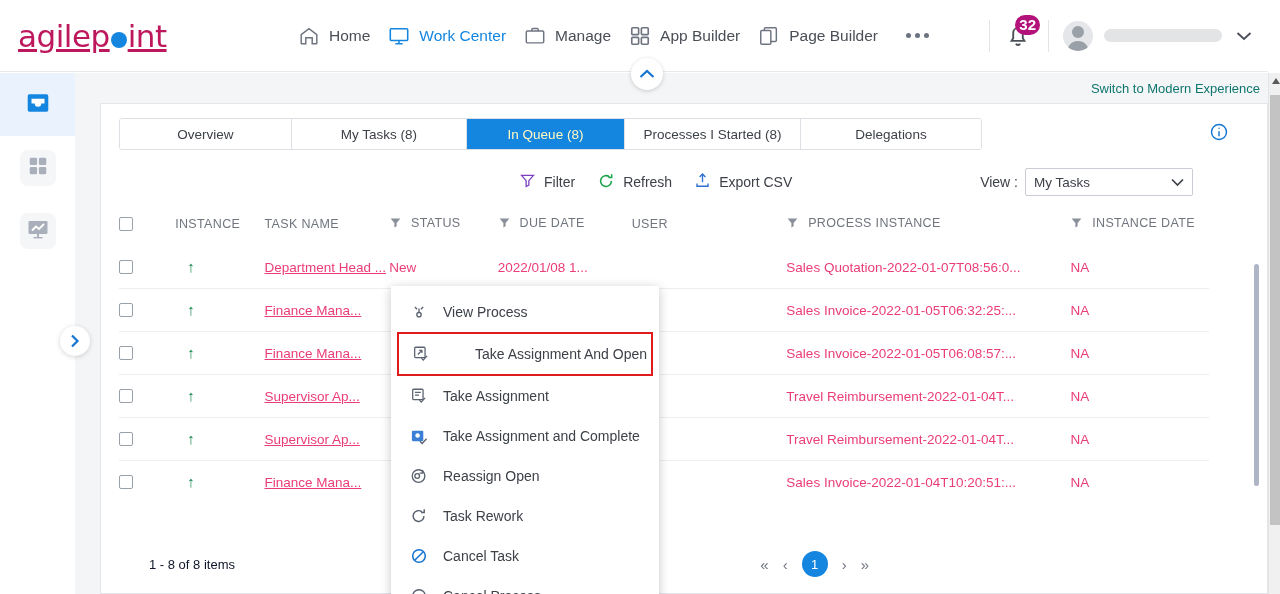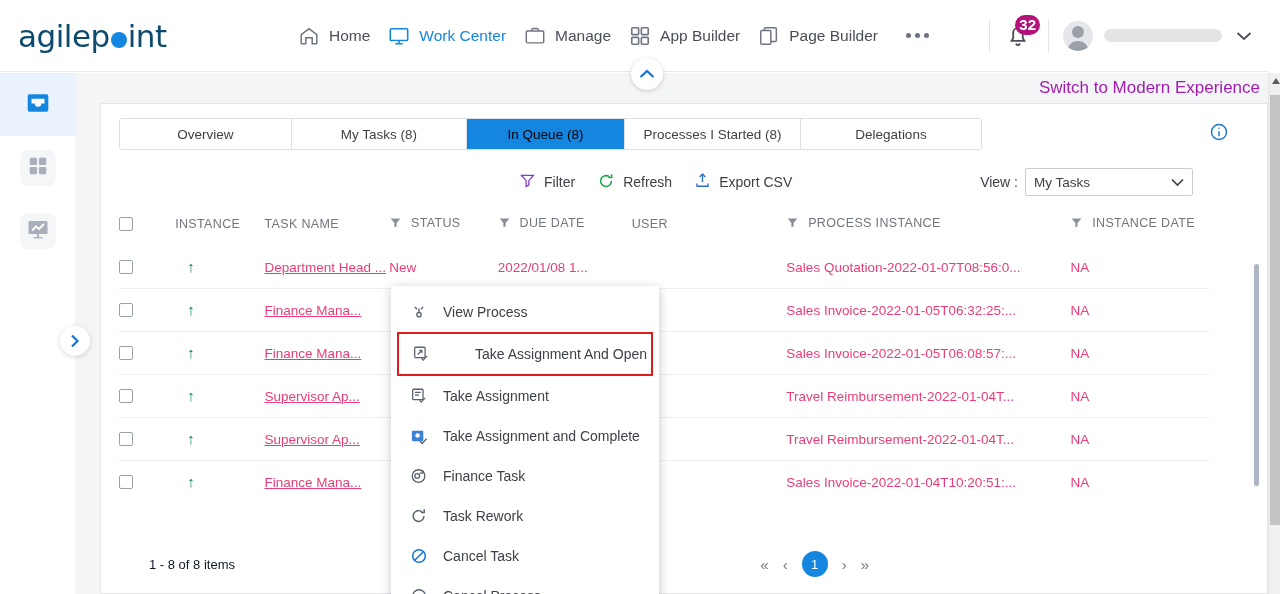--- a/index.html
+++ b/index.html
@@ -12,22 +12,23 @@
   .app { position: relative; width: 1280px; height: 594px; background:#fff; }
 
   
   .topbar {
     position: absolute; left:0; top:0; width: 1268px; height: 72px;
     background:#fff; display:flex; align-items:center;
     border-bottom: 1px solid #e9eaee;
   }
   .logo { margin-left: 18px; width: 180px; display:flex; align-items:center; }
   .logo-text {
-    font-size: 31px; font-weight: 400; color:#0c4a6e; letter-spacing:-0.5px;
+    font-size: 31px; font-weight: 400; color:#be185d; letter-spacing:-0.5px;
     font-family: "DejaVu Sans", sans-serif;
+    text-decoration: underline;
   }
   .logo-dot {
     display:inline-block; width:16px; height:16px; border-radius:50%;
     background:#1586e0; margin:0 1px; vertical-align: -1px;
   }
 
   .mainnav { display:flex; align-items:center; margin-left: 100px; gap: 18px; }
   .navitem { display:flex; align-items:center; gap:9px; cursor:pointer; }
   .navitem .nlabel { font-size: 15.5px; color:#4a4f57; }
   .navitem.active .nlabel { color:#1586e0; }
@@ -82,37 +83,37 @@
 
   
   .content {
     position:absolute; left:75px; top:73px; right:12px; bottom:0;
     background:#f4f5f7;
   }
   .modern-link-bar {
     height:30px; display:flex; align-items:center; justify-content:flex-end; padding-right:8px;
     background:#f4f5f7;
   }
-  .modern-link { color:#a21caf; font-size:17px; cursor:pointer; }
+  .modern-link { color:#0f766e; font-size:13px; cursor:pointer; }
 
   .card {
     position:absolute; left:25px; top:30px; right:0; bottom:0;
     background:#fff; border:1px solid #e4e6ea; border-top:1px solid #e4e6ea;
   }
 
   
   .tabrow { display:flex; align-items:center; padding:14px 0 0 18px; position:relative; }
   .tabs { display:flex; border:1px solid #dcdfe4; border-radius:3px; overflow:hidden; }
   .tab {
     height:30px; padding:0 14px; display:flex; align-items:center; justify-content:center;
     font-size:13.5px; color:#3d4148; background:#fff; border-right:1px solid #dcdfe4; cursor:pointer;
     white-space:nowrap;
   }
   .tab:last-child { border-right:none; }
-  .tab.active { background:#1586e0; color:#000000; font-weight:400; }
+  .tab.active { background:#1586e0; color:#fef9c3; font-weight:400; }
   .info-ico { margin-left:auto; margin-right:38px; cursor:pointer; }
 
   
   .toolbar {
     display:flex; align-items:center; margin-top:17px; padding:0 18px; position:relative; height:30px;
   }
   .tools { display:flex; align-items:center; gap:22px; margin-left:400px; }
   .tool { display:flex; align-items:center; gap:8px; cursor:pointer; font-size:14px; color:#3d4148; }
   .view-wrap { margin-left:auto; display:flex; align-items:center; gap:7px; margin-right:56px; }
   .view-label { font-size:14px; color:#3d4148; }
@@ -568,21 +569,21 @@
     </div>
 
     <div class="ctxitem">
       <span class="ctxico">
         <svg viewBox="0 0 20 20" width="18" height="18" fill="none" stroke="#5a6270" stroke-width="1.5">
           <circle cx="9.5" cy="10" r="7"></circle>
           <circle cx="8" cy="10" r="2.6"></circle>
           <path d="M14 3.4v3.4h-3.4"></path>
         </svg>
       </span>
-      <span>Finance Task</span>
+      <span>Reassign Open</span>
     </div>
 
     <div class="ctxitem">
       <span class="ctxico">
         <svg viewBox="0 0 20 20" width="18" height="18" fill="none" stroke="#5a6270" stroke-width="1.6">
           <path d="M15.5 10a6 6 0 1 1-2.2-4.6"></path>
             <path d="M15.8 2.6v3.5h-3.5"></path>
         </svg>
       </span>
       <span>Task Rework</span>

